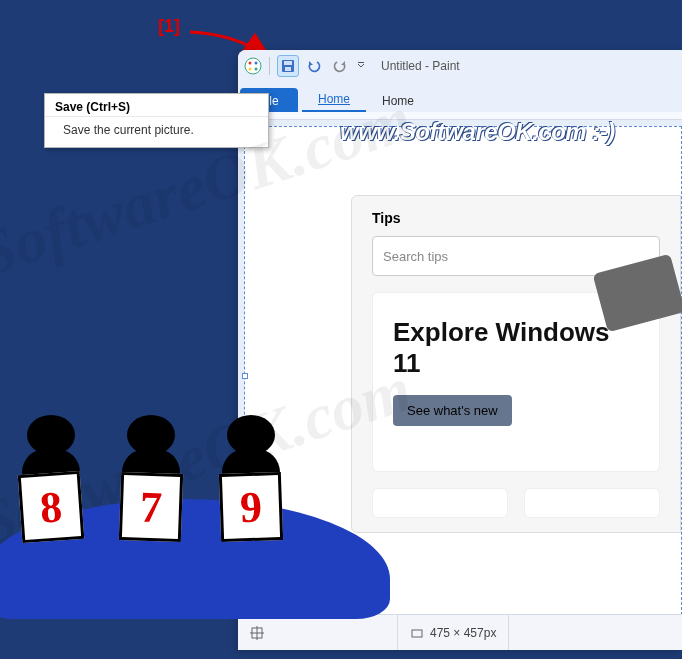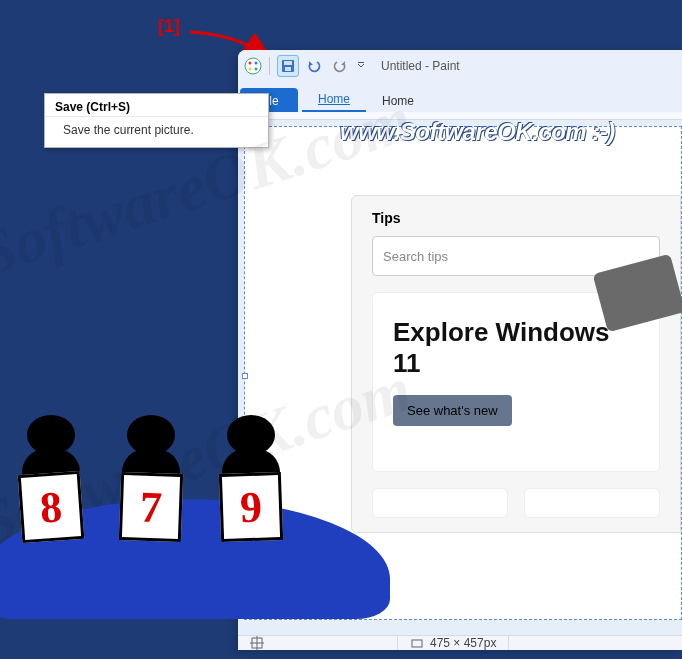--- a/index.html
+++ b/index.html
@@ -34,21 +34,21 @@
   .tips-title { font-size: 14px; font-weight: 600; margin-bottom: 10px; }
   .search-box { width: 100%; height: 40px; border: 1px solid #ccc; border-radius: 4px; padding: 0 10px; display: flex; align-items: center; color: #888; font-size: 13px; background: #fff; }
   .tips-card { margin-top: 16px; background: #fff; border: 1px solid #eee; border-radius: 6px; padding: 24px 20px 20px 20px; position: relative; min-height: 180px; }
   .card-decor { position: absolute; top: -30px; right: -20px; width: 80px; height: 60px; background: #6a6a6a; transform: rotate(-15deg); border-radius: 6px; }
   .tips-heading { font-size: 26px; font-weight: 600; margin-bottom: 16px; color: #111; }
   .tips-body { font-size: 14px; color: #333; line-height: 1.5; margin-bottom: 24px; }
   .tips-btn { display: inline-block; padding: 8px 14px; background: #67768f; color: #000000; font-size: 13px; border-radius: 4px; border: none; }
   .sub-cards { display: flex; gap: 16px; margin-top: 16px; }
   .sub-card { flex: 1; height: 30px; background: #fff; border: 1px solid #eee; border-radius: 6px; }
   
-  .status-bar { position: absolute; bottom: 0; left: 0; right: 0; height: 15px; background: #f3f5fb; border-top: 1px solid #d3dbe8; display: flex; align-items: flex-end; font-size: 12px; color: #444; }
+  .status-bar { position: absolute; bottom: 0; left: 0; right: 0; height: 36px; background: #f3f5fb; border-top: 1px solid #d3dbe8; display: flex; align-items: flex-end; font-size: 12px; color: #444; }
   .status-cell { padding: 0 12px; border-right: 1px solid #d3dbe8; height: 100%; display: flex; align-items: center; gap: 6px; }
   .status-cell.first { width: 160px; }
   
   
   .tooltip { position: absolute; top: 93px; left: 44px; width: 225px; background: #fff; border: 1px solid #b5b5b5; box-shadow: 2px 2px 5px rgba(0,0,0,0.25); }
   .tooltip-title { font-size: 12px; font-weight: bold; padding: 6px 10px 2px 10px; border-bottom: 1px solid #e8e8e8; }
   .tooltip-body { font-size: 12px; padding: 6px 10px 10px 18px; color: #333; }
   
   
   .watermark { position: absolute; top: 118px; left: 340px; color: #fff; font-size: 24px; font-weight: bold; font-style: italic; text-shadow: 1px 1px 0 #2a4b8c, -1px -1px 0 #2a4b8c; letter-spacing: -0.5px; }

